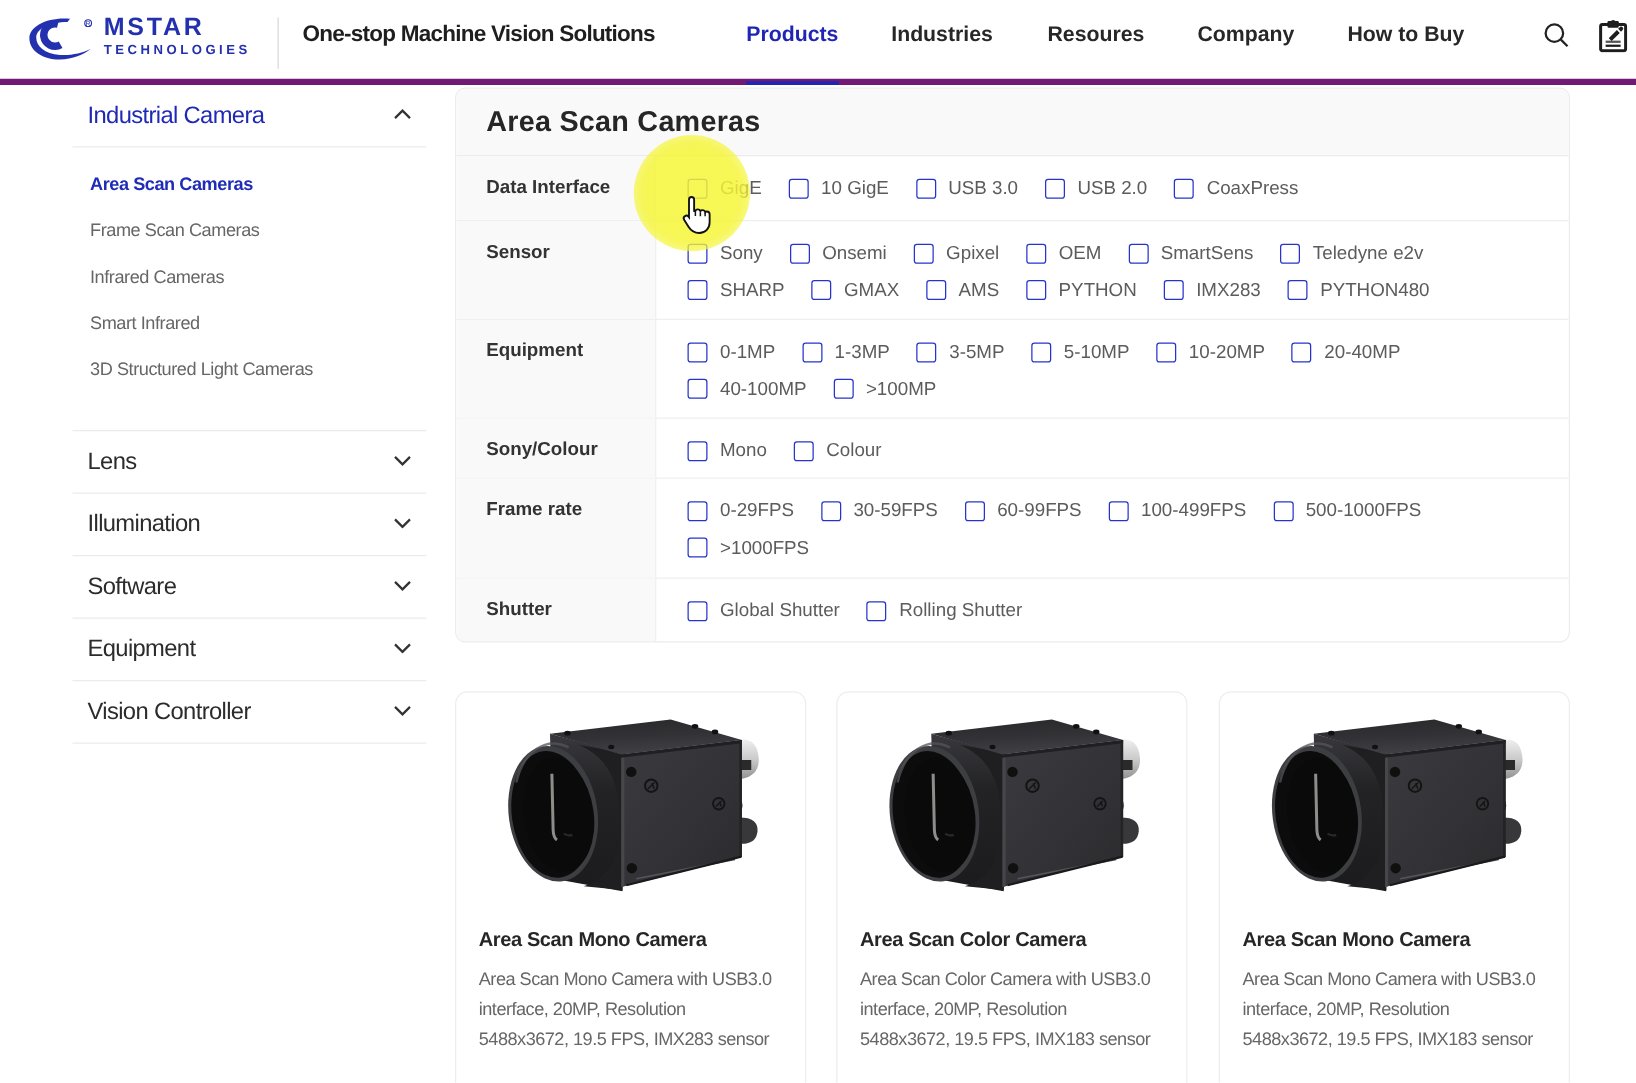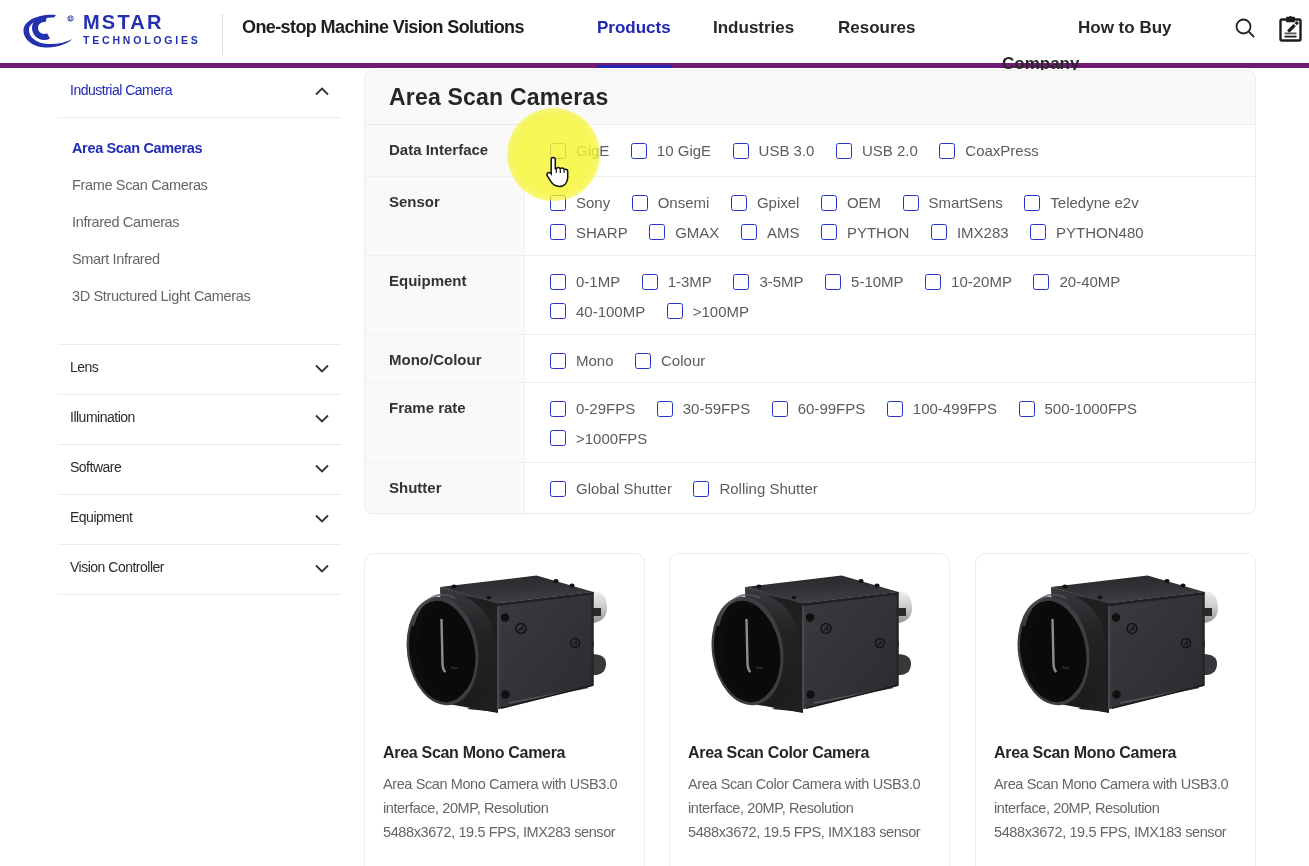--- a/index.html
+++ b/index.html
@@ -16,21 +16,21 @@
   #hdiv { position:absolute; left:222px; top:14px; width:1px; height:41px; background:#d9d9d9; }
   #tagline { position:absolute; left:242px; top:17px; font-size:18px; font-weight:700; color:#1e1e1e; letter-spacing:-0.6px; }
   .nav { position:absolute; top:18px; font-size:17px; font-weight:700; color:#272727; letter-spacing:0px; }
   .nav.on { color:#2026b3; }
   #nav-underline { position:absolute; left:597px; top:65px; width:74px; height:3px; background:#2026b3; }
   .hicon { position:absolute; top:16px; }
 
   
   #sidebar { position:absolute; left:58px; top:68px; width:283px; }
   .side-head { position:relative; height:50px; border-bottom:1px solid #ebebeb; }
-  .side-head .txt { position:absolute; left:12px; top:14px; font-size:14px; color:#2c2c2c; letter-spacing:-0.5px; }
+  .side-head .txt { position:absolute; left:12px; top:14px; font-size:19px; color:#2c2c2c; letter-spacing:-0.5px; }
   .side-head.blue .txt { color:#2029b4; }
   .side-head svg { position:absolute; right:12px; top:19px; }
   #subitems { padding:12px 0 29px 14px; border-bottom:1px solid #ebebeb; }
   #subitems .it { font-size:14.5px; color:#666; height:37px; line-height:37px; letter-spacing:-0.35px; }
   #subitems .it.on { color:#1f2cb8; font-weight:700; }
 
   
   #panel { position:absolute; left:364px; top:70px; width:892px;
     border:1px solid #ececec; border-radius:8px; background:#fff; overflow:hidden;}
   #panel-head { height:54px; background:#f9f9f9; border-bottom:1px solid #ececec; }
@@ -68,21 +68,21 @@
   </svg>
   <div id="brand">
       <div class="m">MSTAR</div>
       <div class="t">TECHNOLOGIES</div>
     </div>
   <div id="hdiv"></div>
   <div id="tagline">One-stop Machine Vision Solutions</div>
   <div class="nav on" style="left:597px;">Products</div>
   <div class="nav" style="left:713px;">Industries</div>
   <div class="nav" style="left:838px;">Resoures</div>
-  <div class="nav" style="left:1002px;margin-top:36px;">Company</div>
+  <div class="nav" style="left:958px;">Company</div>
   <div class="nav" style="left:1078px;">How to Buy</div>
   <div id="nav-underline"></div>
   <svg class="hicon" style="left:1233px;" width="24" height="24" viewBox="0 0 24 24" fill="none" stroke="#222" stroke-width="1.8">
     <circle cx="10.5" cy="10.5" r="7"></circle>
       <line x1="15.7" y1="15.7" x2="21" y2="21"></line>
   </svg>
   <svg class="hicon" style="left:1279px;" width="23" height="26" viewBox="0 0 23 26">
     <rect x="1.5" y="3.5" width="20" height="21" rx="1.5" fill="none" stroke="#1d1d1d" stroke-width="2.4"></rect>
     <rect x="7" y="0.8" width="9" height="5.4" rx="1" fill="#1d1d1d"></rect>
     <circle cx="11.5" cy="1.8" r="1.8" fill="#1d1d1d"></circle>
@@ -186,21 +186,21 @@
         <span class="opt"><span class="cb"></span>10-20MP</span>
         <span class="opt"><span class="cb"></span>20-40MP</span>
       </div>
       <div class="oline">
         <span class="opt"><span class="cb"></span>40-100MP</span>
         <span class="opt"><span class="cb"></span>&gt;100MP</span>
       </div>
     </div>
   </div>
   <div class="frow" style="height:48px;">
-    <div class="flabel">Mono/Colour</div>
+    <div class="flabel">Sony/Colour</div>
     <div class="fopts">
       <div class="oline">
         <span class="opt"><span class="cb"></span>Mono</span>
         <span class="opt"><span class="cb"></span>Colour</span>
       </div>
     </div>
   </div>
   <div class="frow" style="height:80px;">
     <div class="flabel">Frame rate</div>
     <div class="fopts">

